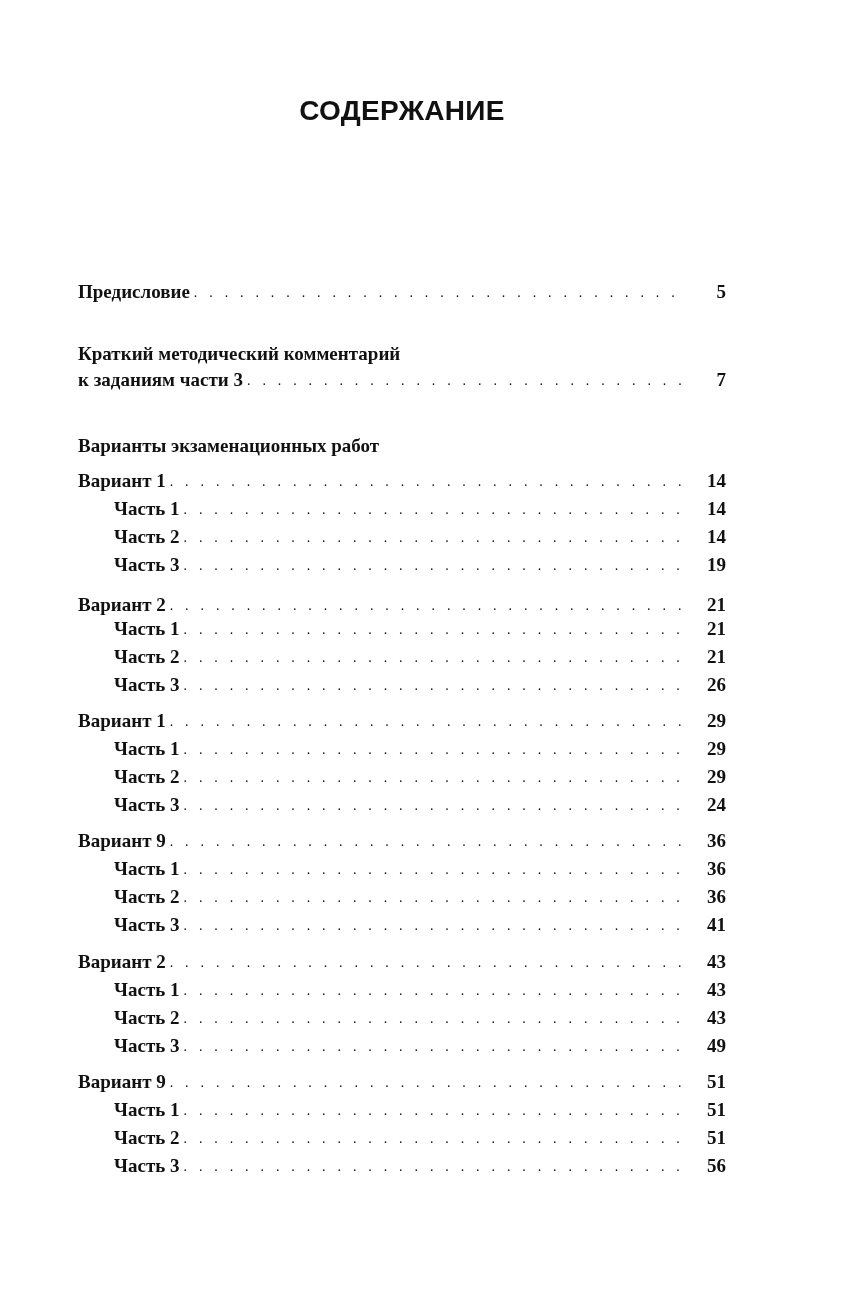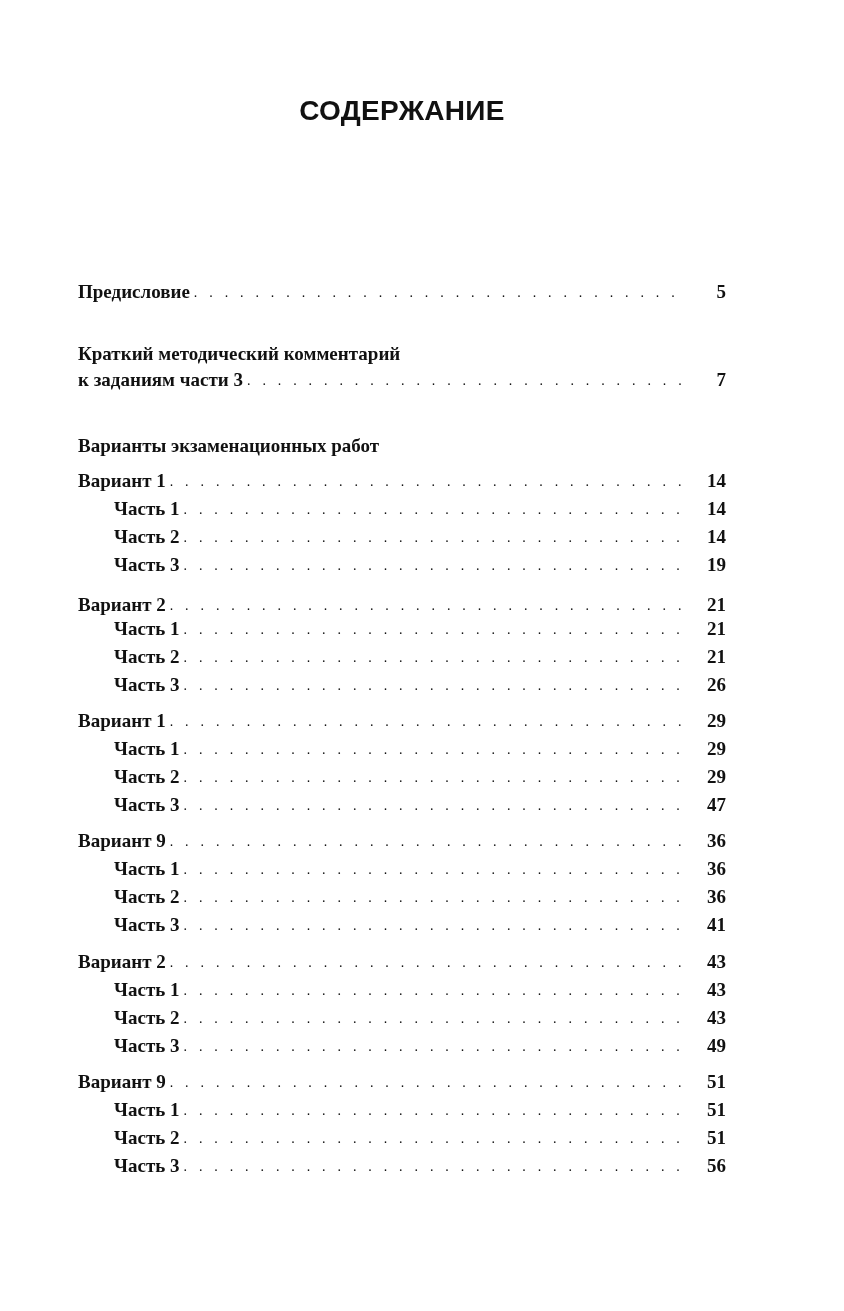--- a/index.html
+++ b/index.html
@@ -113,21 +113,21 @@
     <span class="page">29</span>
   </div>
   <div class="row sub" style="top:765px">
     <span class="label">Часть 2</span>
     <span class="leader"></span>
     <span class="page">29</span>
   </div>
   <div class="row sub" style="top:793px">
     <span class="label">Часть 3</span>
     <span class="leader"></span>
-    <span class="page">47</span>
+    <span class="page">24</span>
   </div>
 
   <div class="row" style="top:829px">
     <span class="label">Вариант 9</span>
     <span class="leader"></span>
     <span class="page">36</span>
   </div>
   <div class="row sub" style="top:857px">
     <span class="label">Часть 1</span>
     <span class="leader"></span>

